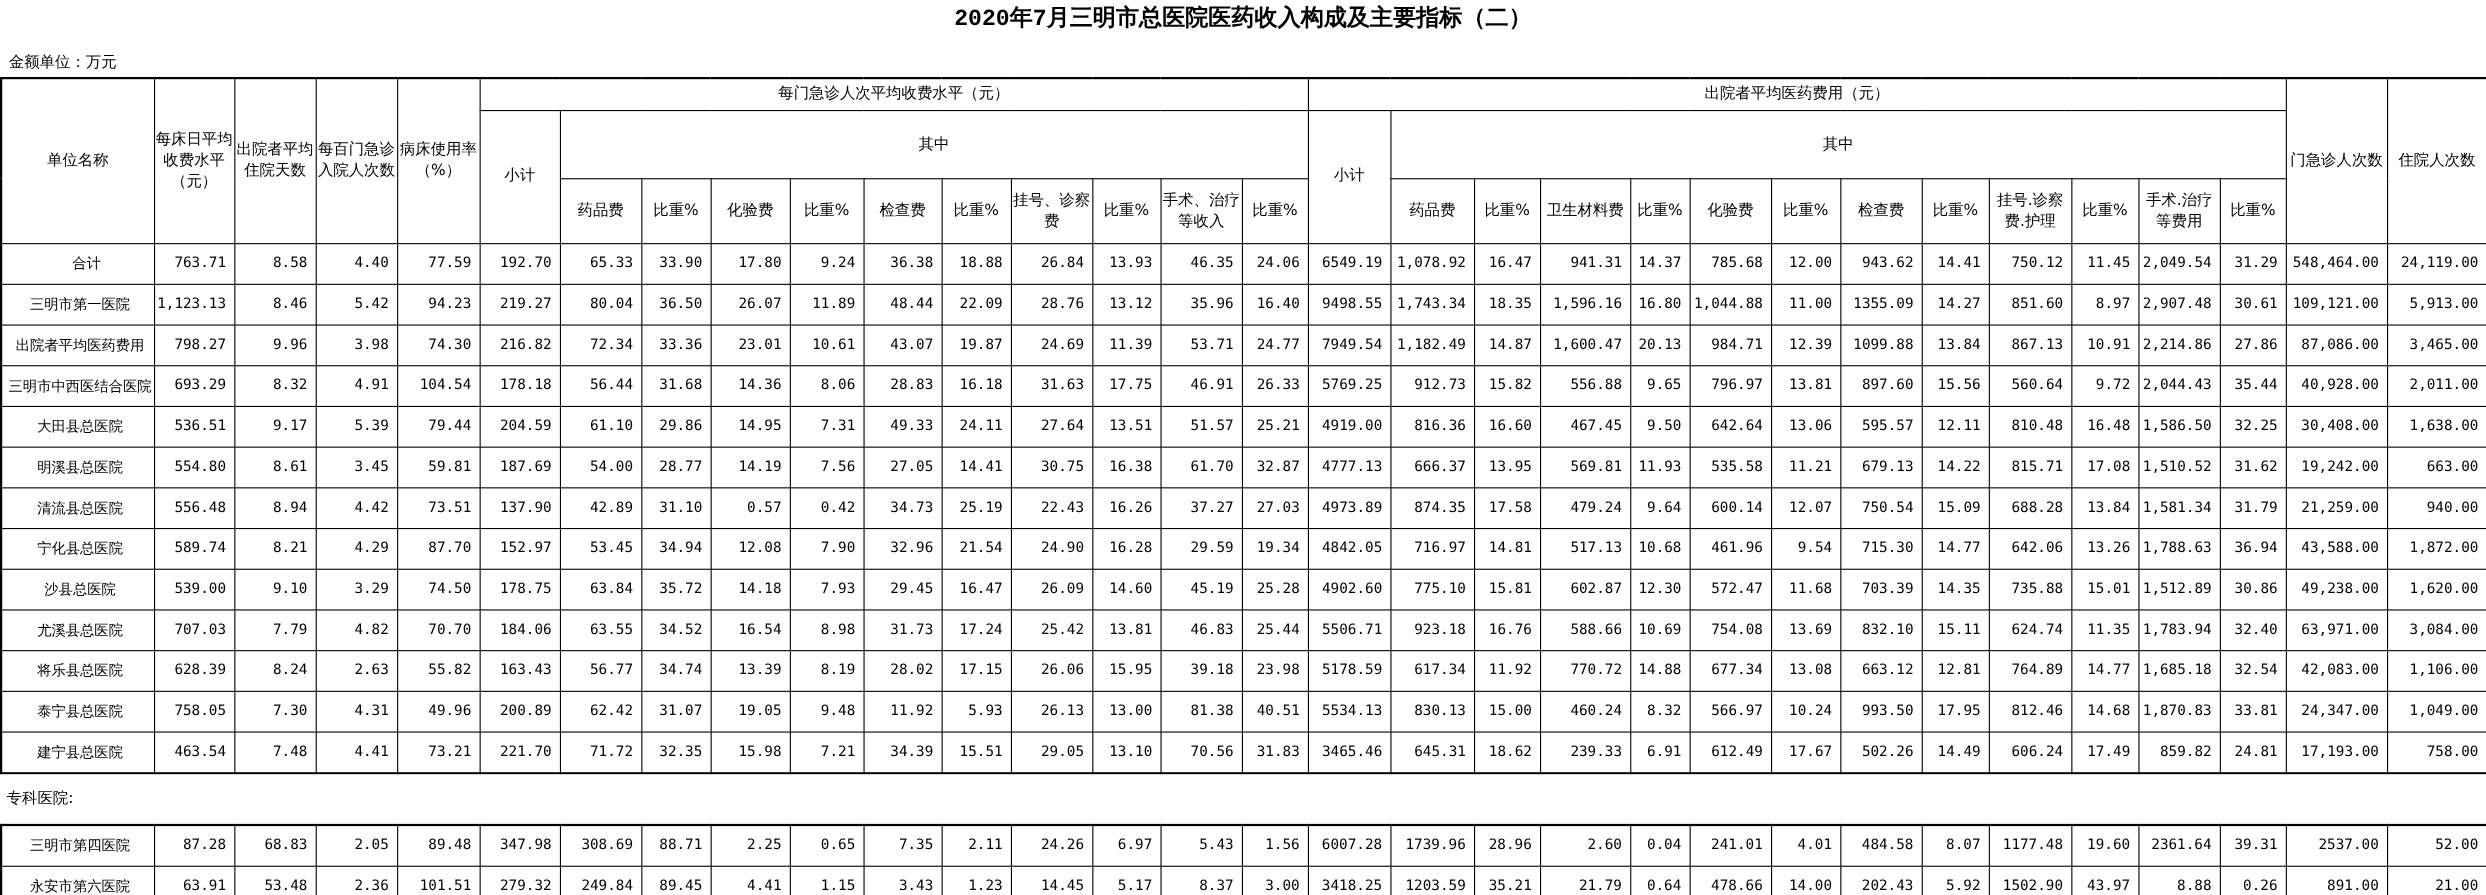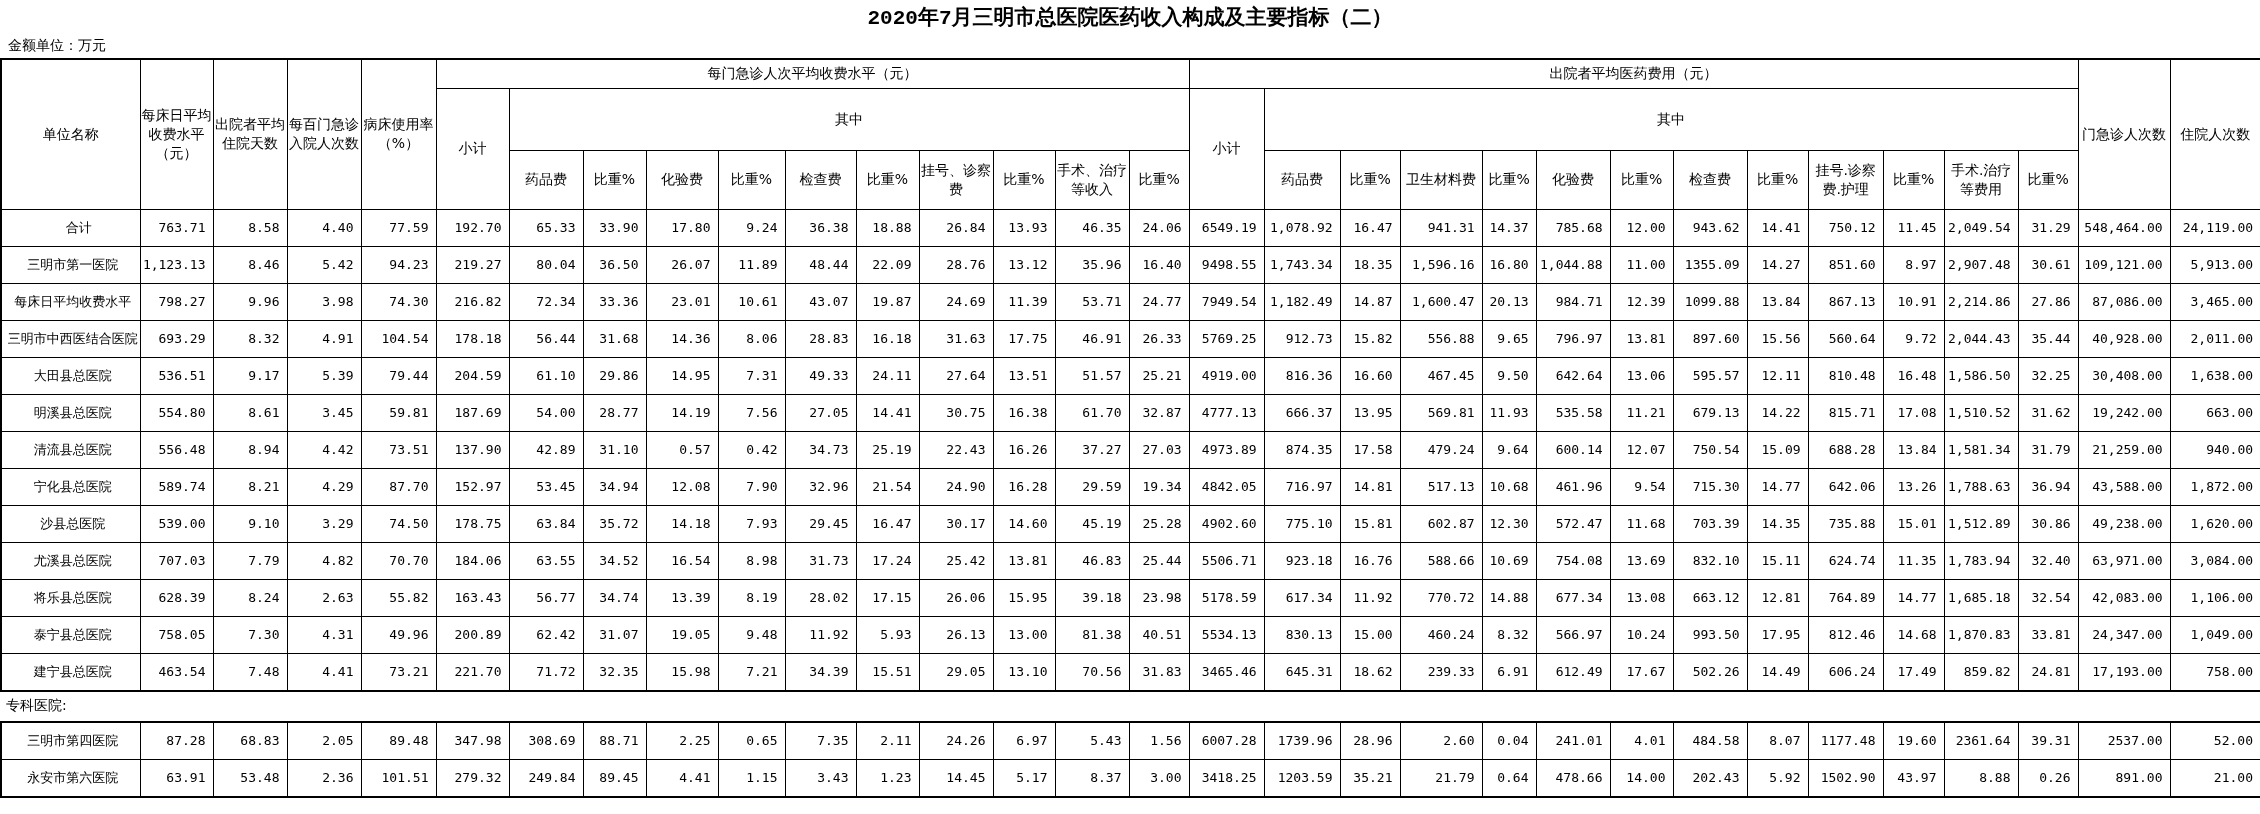--- a/index.html
+++ b/index.html
@@ -7,21 +7,21 @@
     width:2260px;height:814px;background:#ffffff;color:#000;
     font-family:"DejaVu Sans","Liberation Sans",sans-serif;
     overflow:hidden;position:relative;
   }
   .title{
     text-align:center;font-size:21px;font-weight:bold;
     padding-top:7px;line-height:24px;
     font-family:Liberation Mono, monospace;
   }
   .unit-note{
-    font-size:14px;line-height:15px;padding:7px 0 5px 8px;
+    font-size:14px;line-height:15px;padding:7px 0 5px 8px;margin-top:12px;
   }
   table{
     width:2260px;border-collapse:collapse;table-layout:fixed;
   }
   .main-table{border:2px solid #000;}
   .spec-table{border:2px solid #000;}
   th,td{
     border:1px solid #000;font-weight:normal;overflow:hidden;
     padding:0;
   }
@@ -37,21 +37,21 @@
     text-align:center;padding-left:4px;
     font-family:"DejaVu Sans","Liberation Sans",sans-serif;
   }
   td.num{text-align:right;padding-right:7px;}
   .main-table tbody tr:first-child td.name{text-align:center;padding-left:16px;margin-left:48px;}
   thead tr.r1{height:29px;}
   thead tr.r2{height:62px;}
   thead tr.r3{height:59px;}
   tbody tr{height:37px;}
   .section-label{
-    height:29px;display:flex;align-items:center;
+    height:45px;display:flex;align-items:center;
     font-size:14px;padding-left:6px;background:#fff;
   }
 </style>
 </head>
 <body>
 
 <div class="page">
 
   <div class="title">2020年7月三明市总医院医药收入构成及主要指标（二）</div>
 
@@ -195,21 +195,21 @@
           <td class="num">1355.09</td>
           <td class="num">14.27</td>
           <td class="num">851.60</td>
           <td class="num">8.97</td>
           <td class="num">2,907.48</td>
           <td class="num">30.61</td>
           <td class="num">109,121.00</td>
           <td class="num">5,913.00</td>
         </tr>
         <tr>
-          <td class="name">每床日平均收费水平</td>
+          <td class="name">出院者平均医药费用</td>
           <td class="num">798.27</td>
           <td class="num">9.96</td>
           <td class="num">3.98</td>
           <td class="num">74.30</td>
           <td class="num">216.82</td>
           <td class="num">72.34</td>
           <td class="num">33.36</td>
           <td class="num">23.01</td>
           <td class="num">10.61</td>
           <td class="num">43.07</td>
@@ -405,21 +405,21 @@
           <td class="num">9.10</td>
           <td class="num">3.29</td>
           <td class="num">74.50</td>
           <td class="num">178.75</td>
           <td class="num">63.84</td>
           <td class="num">35.72</td>
           <td class="num">14.18</td>
           <td class="num">7.93</td>
           <td class="num">29.45</td>
           <td class="num">16.47</td>
-          <td class="num">30.17</td>
+          <td class="num">26.09</td>
           <td class="num">14.60</td>
           <td class="num">45.19</td>
           <td class="num">25.28</td>
           <td class="num">4902.60</td>
           <td class="num">775.10</td>
           <td class="num">15.81</td>
           <td class="num">602.87</td>
           <td class="num">12.30</td>
           <td class="num">572.47</td>
           <td class="num">11.68</td>

